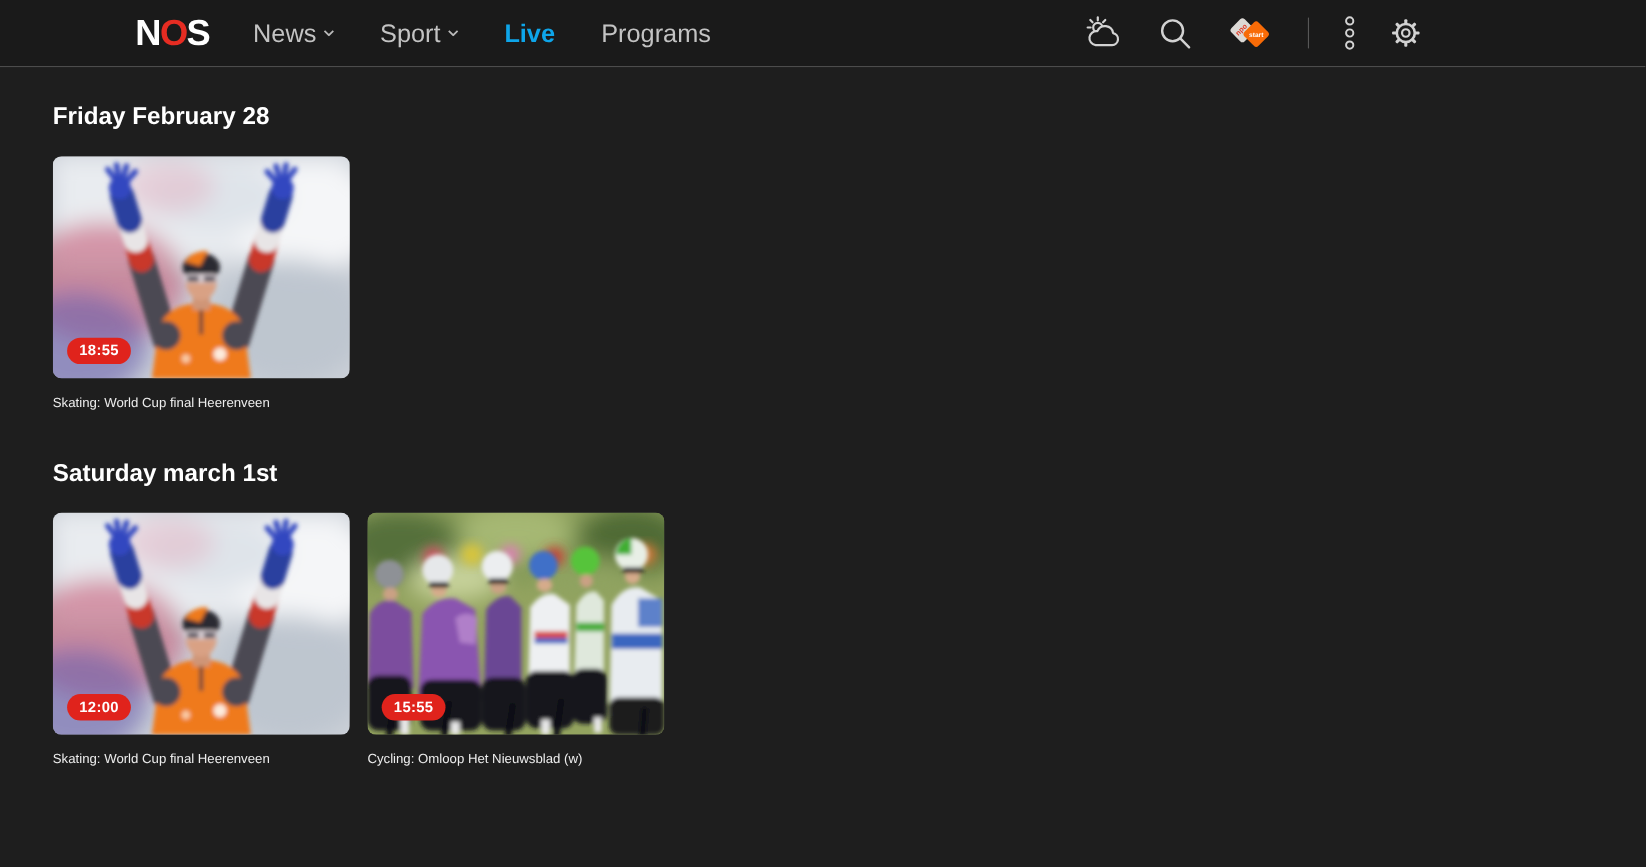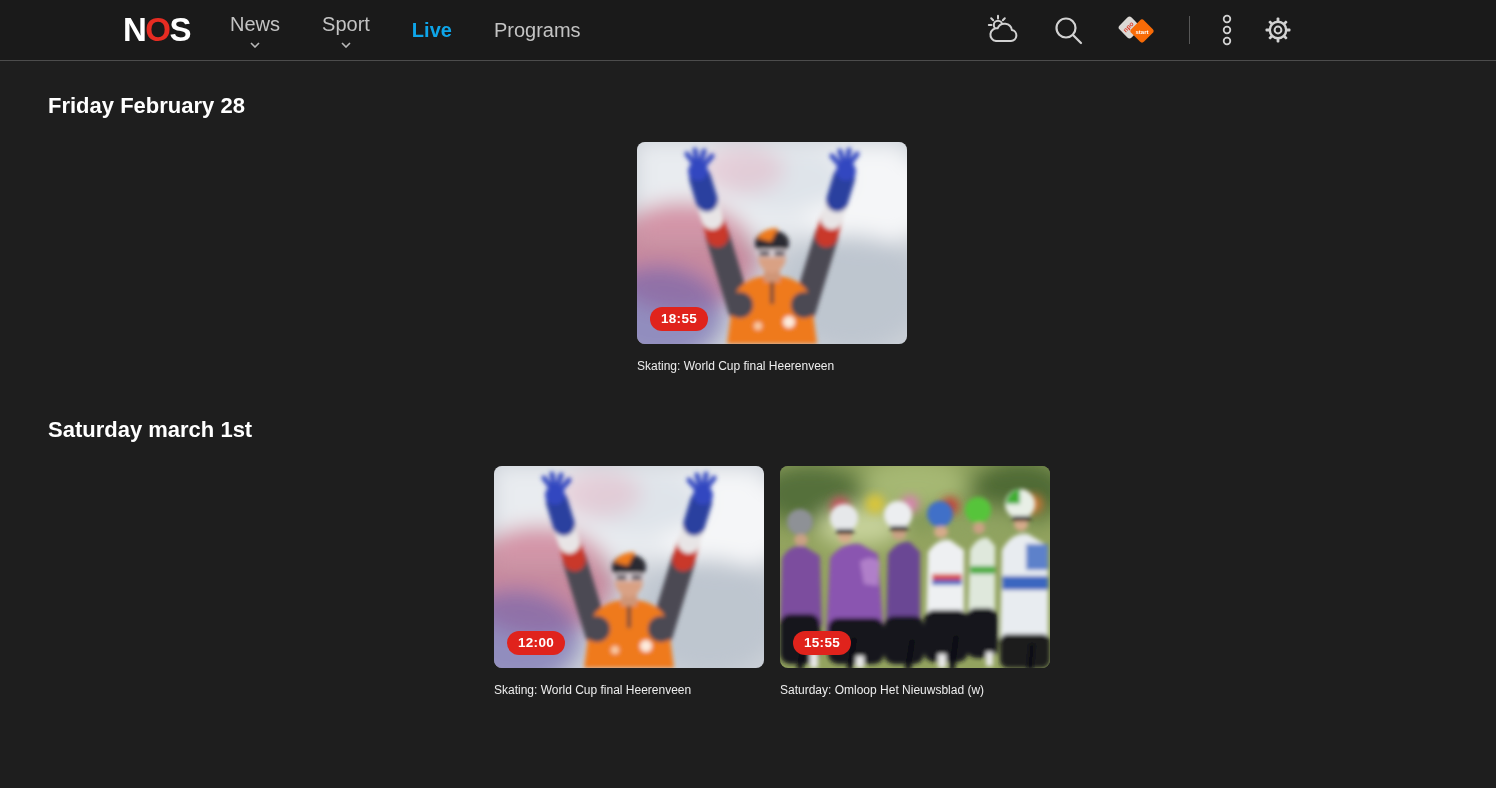--- a/index.html
+++ b/index.html
@@ -18,38 +18,38 @@
   }
   .logo{
     margin-left:123px;font-weight:800;font-size:33px;letter-spacing:-1.5px;
     line-height:60px;cursor:pointer;user-select:none;
   }
   .logo .w{color:#ffffff;}
   .logo .r{color:#e62c22;}
   nav{display:flex;align-items:center;margin-left:40px;gap:42px;}
   .nav-item{
     display:flex;align-items:center;gap:6px;
-    color:#c3c3c3;font-size:20px;cursor:pointer;flex-direction:column;
+    color:#c3c3c3;font-size:23px;cursor:pointer;
   }
   .nav-item.active{color:#0ea5e9;font-weight:600;}
   .hdr-icons{
     margin-left:auto;margin-right:204px;
     display:flex;align-items:center;gap:30px;
   }
   .hicon{display:flex;align-items:center;justify-content:center;cursor:pointer;}
   .vdivider{width:1px;height:28px;background:#575757;}
 
   
   main{padding-left:27px;margin-left:21px;}
   .section-heading{
     margin:0;padding:0;color:#ffffff;font-size:22px;line-height:22px;font-weight:700;
   }
   .section-heading.first{padding-top:34px;}
   .section-heading.second{padding-top:42px;}
-  .row{margin-top:25px;display:flex;gap:16px;justify-content:center;}
+  .row{margin-top:25px;display:flex;gap:16px;}
   .card{width:270px;cursor:pointer;}
   .thumb{
     position:relative;width:270px;height:202px;border-radius:8px;overflow:hidden;
     background:#2a2a2a;
   }
   .thumb svg.art{display:block;width:270px;height:202px;}
   .badge{
     position:absolute;left:13px;bottom:13px;
     background:#e0231c;color:#ffffff;
     font-size:13.5px;font-weight:700;line-height:24px;height:24px;
@@ -361,18 +361,18 @@
         </div>
         <p class="title">Skating: World Cup final Heerenveen</p>
       </article>
       <article class="card">
         <div class="thumb">
           <svg class="art" viewBox="0 0 270 202">
               <use href="#art-cycling-w"></use>
             </svg>
           <span class="badge">15:55</span>
         </div>
-        <p class="title nowrap">Saturday: Omloop Het Nieuwsblad (w)</p>
+        <p class="title nowrap">Cycling: Omloop Het Nieuwsblad (w)</p>
       </article>
     </div>
 
   </main>
 </div>
 
 </body></html>

